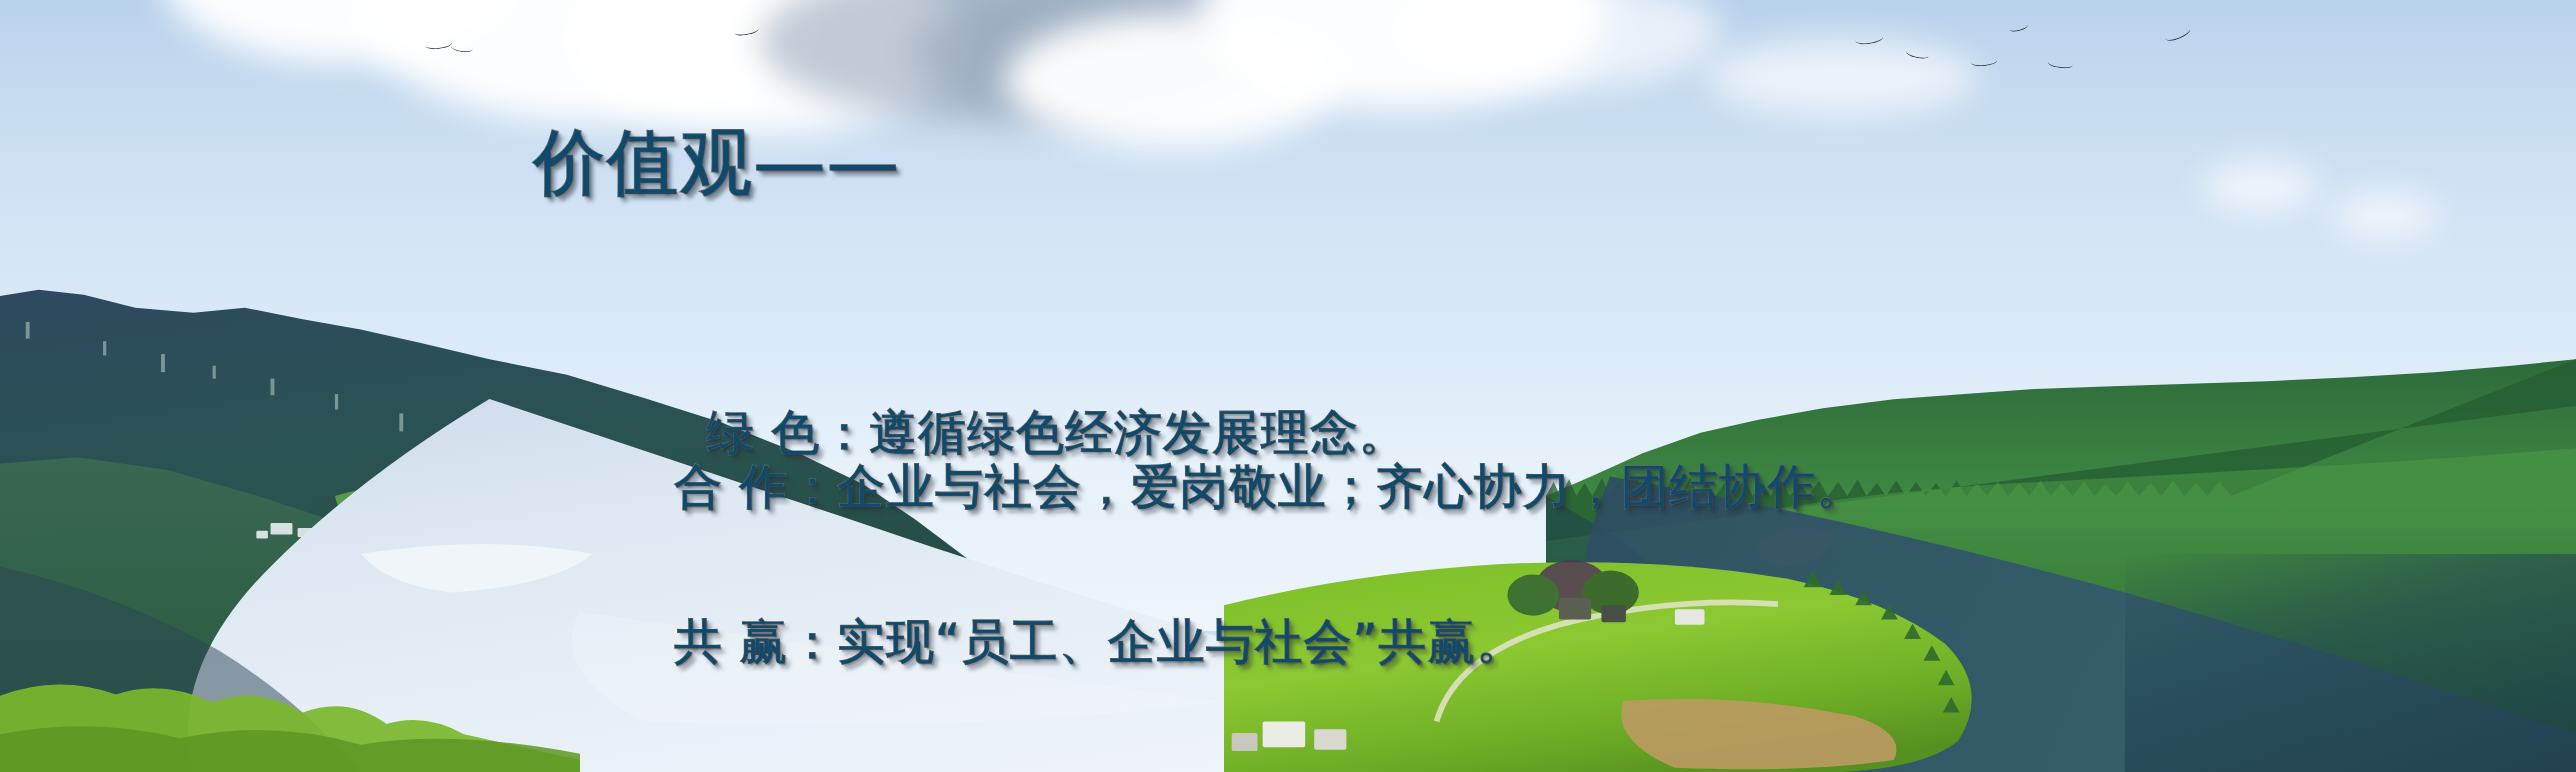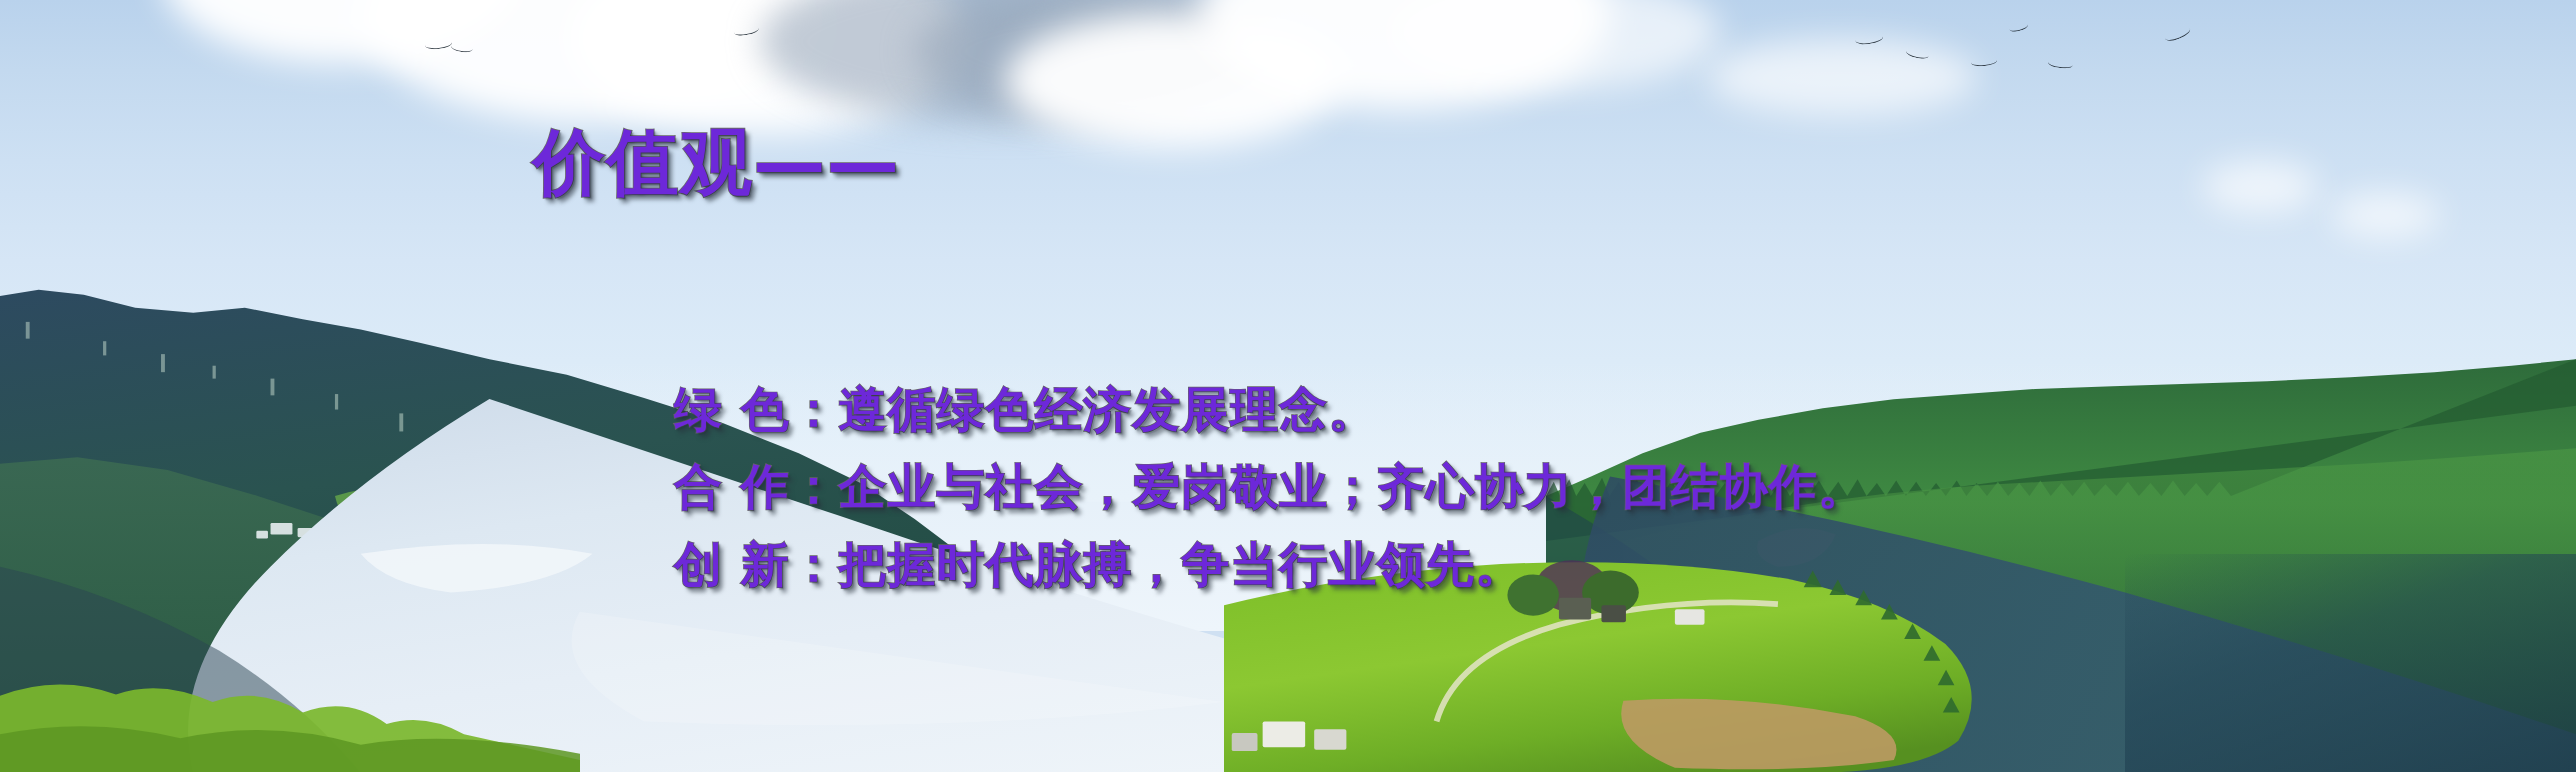--- a/index.html
+++ b/index.html
@@ -49,23 +49,23 @@
   .river { position: absolute; }
 
   
   .textwrap {
     position: absolute;
     left: 0; top: 0;
     width: 2576px; height: 773px;
   }
   .wtext {
     position: absolute;
-    color: #6d28d9;
+    color: #0c4a6e;
     white-space: pre;
-    font-weight: 700;
+    font-weight: 400;
     letter-spacing: 0.02em;
     -webkit-text-stroke: 1.3px #5a5a5a;
     paint-order: stroke fill;
     text-shadow:
        4.5px 4.5px 4.5px rgba(40,50,60,0.55),
        1.9px 1.9px 1.9px rgba(30,40,50,0.45);
   }
   #title {
     left: 533px;
     top: 126px;
@@ -79,21 +79,21 @@
     font-size: 54px;
     line-height: 1.0;
     -webkit-text-stroke: 1.4px #6a6a6a;
   }
   .bodyline {
     left: 674px;
     font-size: 48px;
     line-height: 1.0;
     -webkit-text-stroke: 1.3px #666;
   }
-  #body-0 { top: 385px; }
+  #body-0 { top: 408px; margin-left: 32px; }
   #body-1 { top: 462px; }
   #body-2 { top: 540px; }
   #body-3 { top: 617px; }
 
   .bird {
     position: absolute;
     border-bottom: 1.9px solid rgba(25,35,45,0.85);
     border-radius: 50%;
     transform-origin: center;
   }
@@ -294,18 +294,18 @@
 
   <div class="textwrap">
 
     <div id="title" class="wtext">价值观——</div>
 
 
     <div id="body-0" class="wtext bodyline">绿 色：遵循绿色经济发展理念。</div>
 
     <div id="body-1" class="wtext bodyline">合 作：企业与社会，爱岗敬业；齐心协力，团结协作。</div>
 
-    <div id="body-2" class="wtext bodyline">创 新：把握时代脉搏，争当行业领先。</div>
-
+
+    <div id="body-3" class="wtext bodyline">共 赢：实现“员工、企业与社会”共赢。</div>
   </div>
 
 </div>
 
 
 </body></html>

